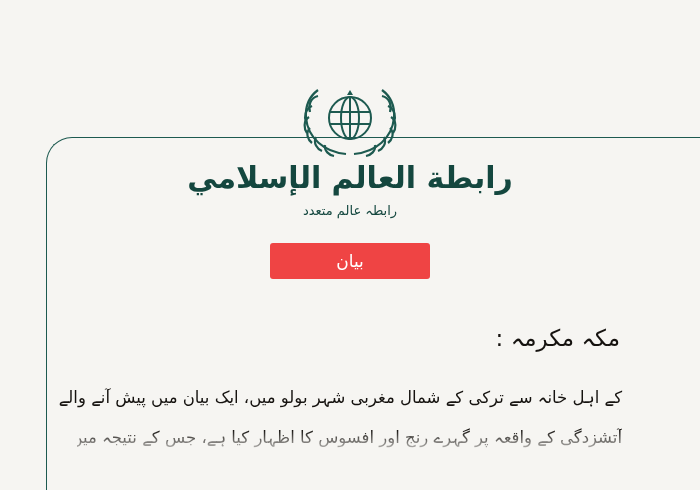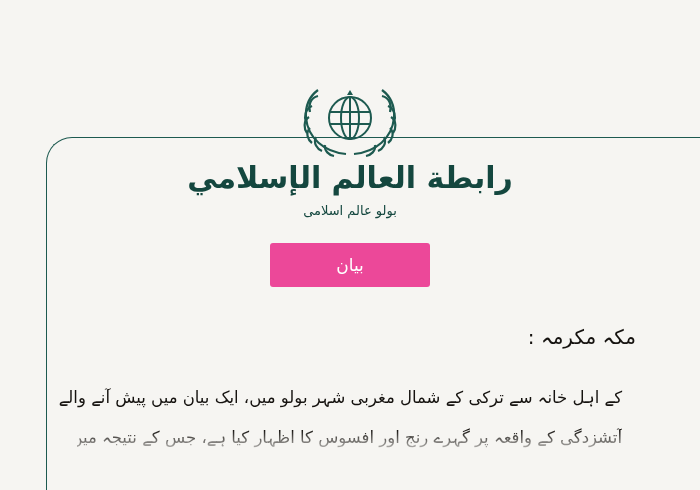--- a/index.html
+++ b/index.html
@@ -72,38 +72,38 @@
     font-size: 13px;
     letter-spacing: 2px;
     direction: rtl;
   }
   .badge {
     position: absolute;
     left: 50%;
     transform: translateX(-50%);
     top: 243px;
     width: 160px;
-    height: 44px;
-    background: #ec4899;
+    height: 36px;
+    background: #ef4444;
     border-radius: 3px;
     color: #ffffff;
     font-family: "DejaVu Sans", sans-serif;
     font-size: 17px;
     display: flex;
     align-items: center;
     justify-content: center;
     direction: rtl;
   }
   .salutation {
     position: absolute;
-    right: 64px;
+    right: 80px;
     top: 325px;
     color: #15120f;
     font-family: "DejaVu Sans", sans-serif;
-    font-size: 20px;
+    font-size: 23px;
     direction: rtl;
     text-align: right;
   }
   .body-text {
     position: absolute;
     right: 78px;
     top: 378px;
     width: 545px;
     color: #15120f;
     font-family: "DejaVu Sans", sans-serif;
@@ -156,21 +156,21 @@
         <path d="M33 42 H75"></path>
         <path d="M54 15 V57"></path>
       </g>
       <g fill="#1d5a50">
         <path d="M54 8 l3 5 h-6 z"></path>
       </g>
     </svg>
   </div>
 
   <div class="logo-ar">رابطة العالم الإسلامي</div>
-  <div class="logo-ur">بولو عالم اسلامی</div>
+  <div class="logo-ur">رابطہ عالم متعدد</div>
 
   <div class="badge">
     <span>بیان</span>
   </div>
 
   <div class="salutation">مکہ مکرمہ :</div>
 
   <div class="body-text">
     <span class="body-line">کے اہل خانہ سے ترکی کے شمال مغربی شہر بولو میں، ایک بیان میں پیش آنے والے</span>
     <span class="body-line fade">آتشزدگی کے واقعہ پر گہرے رنج اور افسوس کا اظہار کیا ہے، جس کے نتیجہ میں متعدد</span>

